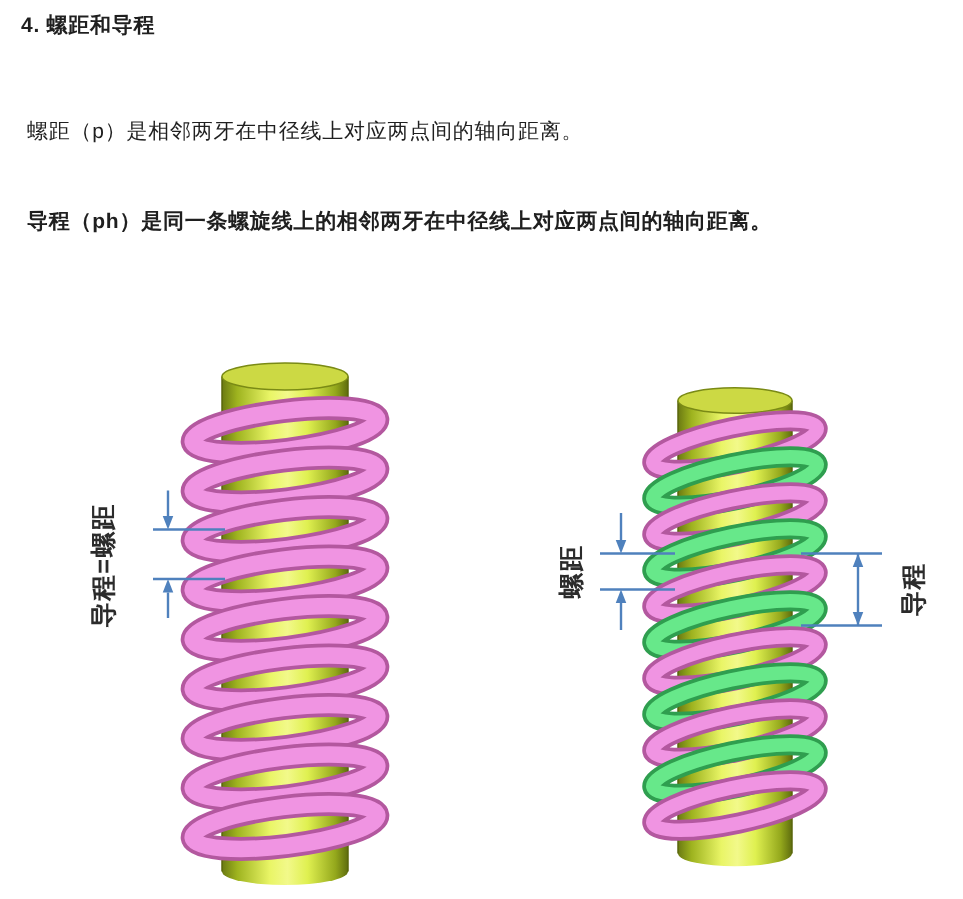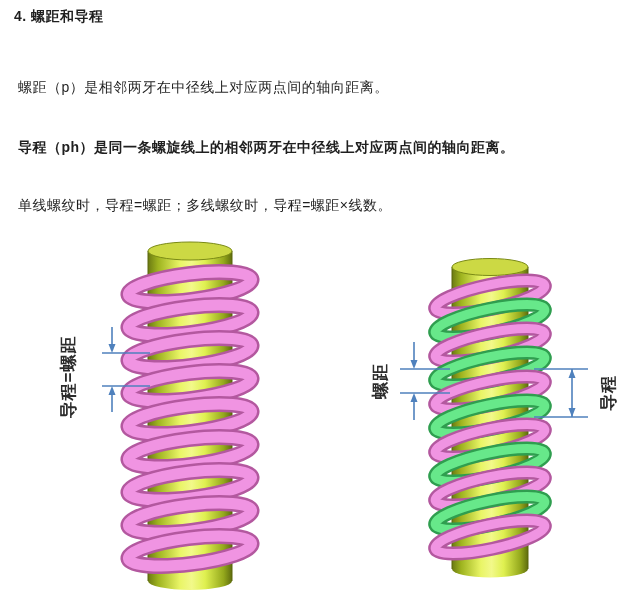--- a/index.html
+++ b/index.html
@@ -42,21 +42,20 @@
   }
 </style>
 </head>
 <body>
 
 <div class="page">
 
   <h3 class="sec-title">4. 螺距和导程</h3>
   <p class="para para-1">螺距（p）是相邻两牙在中径线上对应两点间的轴向距离。</p>
   <p class="para para-2">导程（ph）是同一条螺旋线上的相邻两牙在中径线上对应两点间的轴向距离。</p>
-  <p class="para para-3">单线螺纹时，导程=螺距；多线螺纹时，导程=螺距×线数。</p>
 
   <svg class="figure" width="642" height="362" viewBox="0 0 642 362" xmlns="http://www.w3.org/2000/svg">
     <defs>
       <linearGradient id="cylGrad" x1="0" y1="0" x2="1" y2="0">
         <stop offset="0" stop-color="#6b7a12"></stop>
         <stop offset="0.12" stop-color="#9eb31f"></stop>
         <stop offset="0.38" stop-color="#e9f566"></stop>
         <stop offset="0.52" stop-color="#f2f98a"></stop>
         <stop offset="0.68" stop-color="#dff050"></stop>
         <stop offset="0.9" stop-color="#94a81c"></stop>

